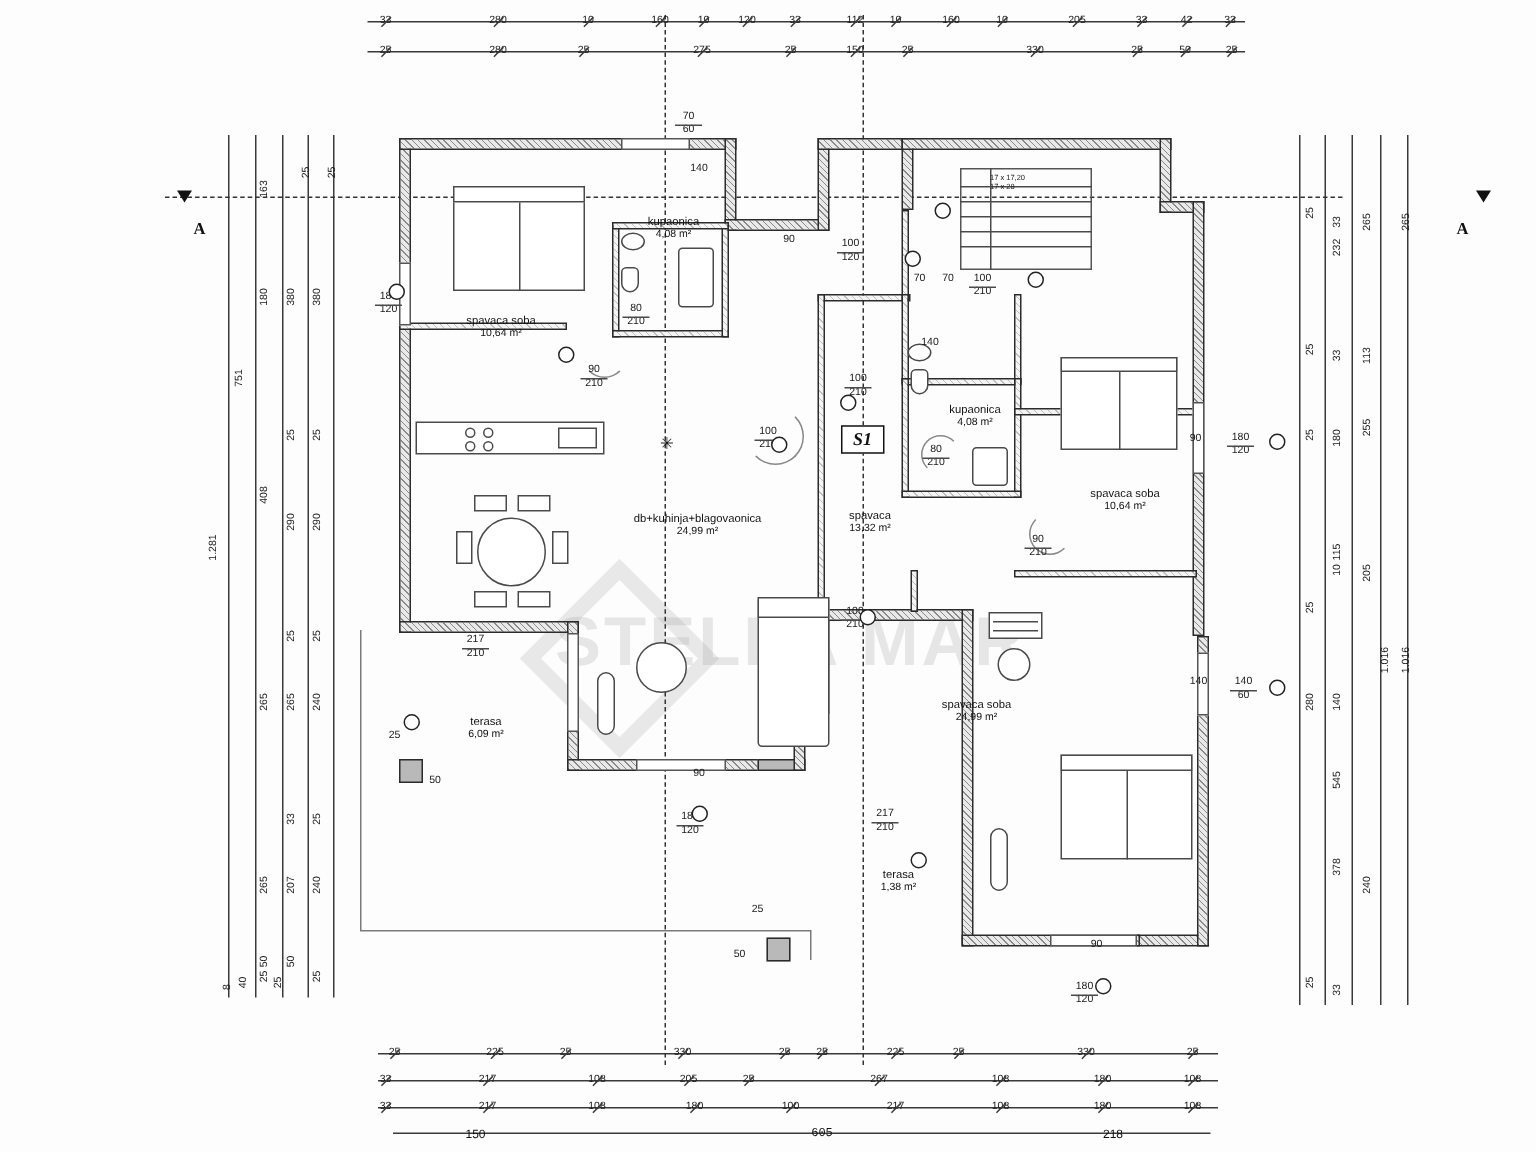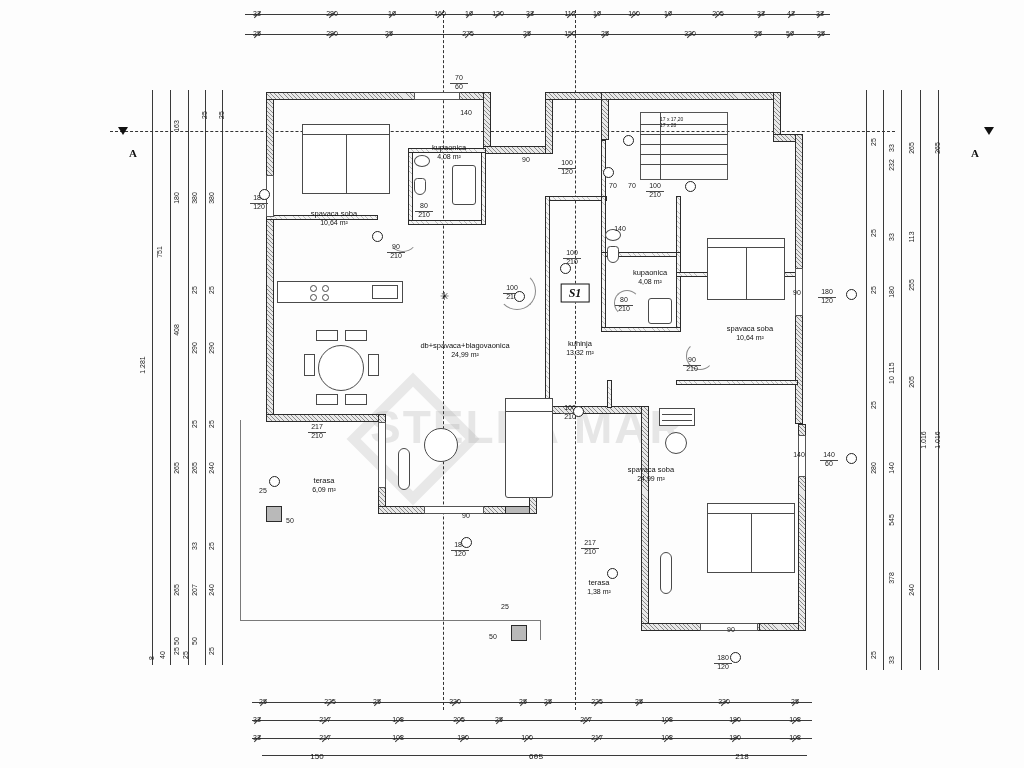--- a/index.html
+++ b/index.html
@@ -319,29 +319,29 @@
 
 <div class="room" style="left:334px;top:218px;">
       <div class="nm">spavaca soba</div>
       <div class="ar">10,64 m²</div>
     </div>
     <div class="room" style="left:449px;top:152px;">
       <div class="nm">kupaonica</div>
       <div class="ar">4,08 m²</div>
     </div>
     <div class="room" style="left:465px;top:350px;">
-      <div class="nm">db+spavaca+blagovaonica</div>
+      <div class="nm">db+kuhinja+blagovaonica</div>
       <div class="ar">24,99 m²</div>
     </div>
     <div class="room" style="left:324px;top:485px;">
       <div class="nm">terasa</div>
       <div class="ar">6,09 m²</div>
     </div>
     <div class="room" style="left:580px;top:348px;">
-      <div class="nm">kuhinja</div>
+      <div class="nm">spavaca</div>
       <div class="ar">13,32 m²</div>
     </div>
     <div class="room" style="left:650px;top:277px;">
       <div class="nm">kupaonica</div>
       <div class="ar">4,08 m²</div>
     </div>
     <div class="room" style="left:750px;top:333px;">
       <div class="nm">spavaca soba</div>
       <div class="ar">10,64 m²</div>
     </div>
@@ -455,21 +455,21 @@
     <div class="tick" style="left:527px;top:734px;"></div>
     <div class="lbl c" style="left:597px;top:738px;">217</div>
     <div class="tick" style="left:597px;top:734px;"></div>
     <div class="lbl c" style="left:667px;top:738px;">108</div>
     <div class="tick" style="left:667px;top:734px;"></div>
     <div class="lbl c" style="left:735px;top:738px;">180</div>
     <div class="tick" style="left:735px;top:734px;"></div>
     <div class="lbl c" style="left:795px;top:738px;">108</div>
     <div class="tick" style="left:795px;top:734px;"></div>
     <div class="bigdim" style="left:317px;top:756px;">150</div>
-    <div class="bigdim" style="left:536px;top:756px;font-family:Liberation Mono, monospace;">605</div>
+    <div class="bigdim" style="left:548px;top:756px;font-family:Liberation Mono, monospace;">605</div>
     <div class="bigdim" style="left:742px;top:756px;">218</div>
     <div class="lbl rot" style="left:177px;top:126px;">163</div>
     <div class="lbl rot" style="left:177px;top:198px;">180</div>
     <div class="lbl rot" style="left:160px;top:252px;">751</div>
     <div class="lbl rot" style="left:177px;top:330px;">408</div>
     <div class="lbl rot" style="left:143px;top:365px;">1.281</div>
     <div class="lbl rot" style="left:177px;top:468px;">265</div>
     <div class="lbl rot" style="left:177px;top:590px;">265</div>
     <div class="lbl rot" style="left:177px;top:641px;">50</div>
     <div class="lbl rot" style="left:152px;top:658px;">8</div>

